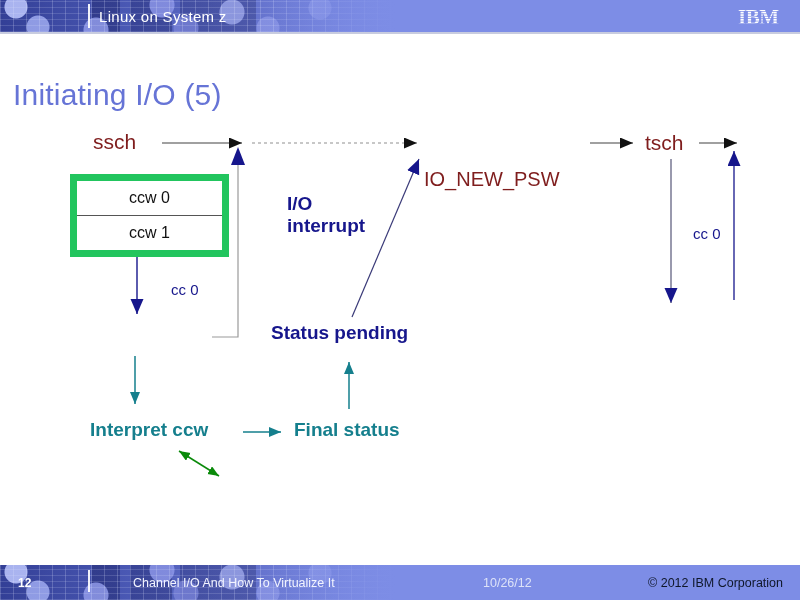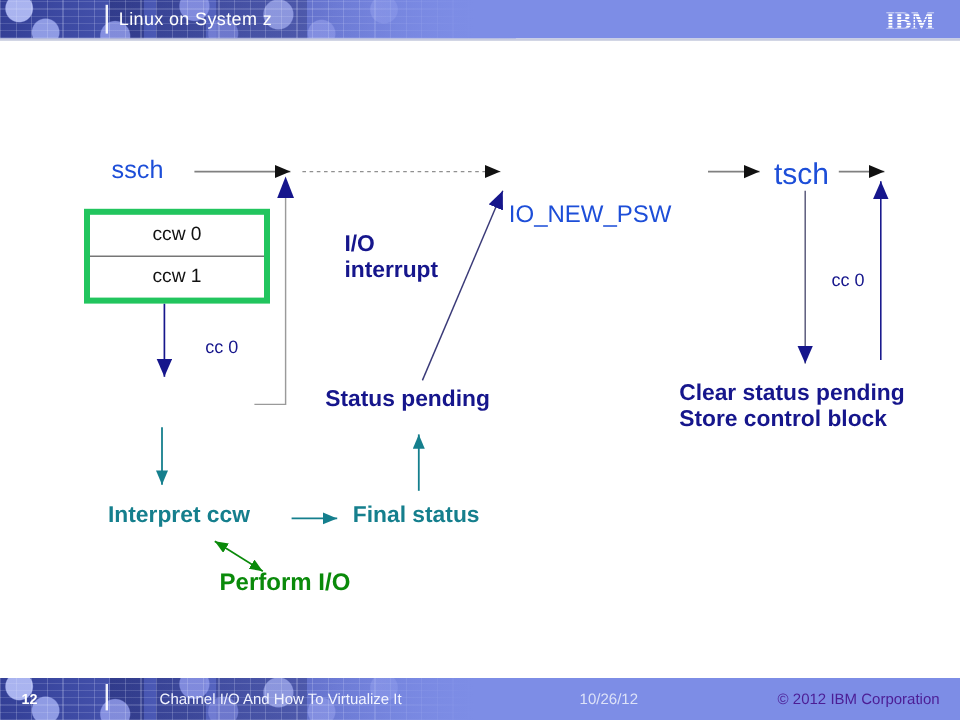--- a/index.html
+++ b/index.html
@@ -37,38 +37,38 @@
   .ibm-logo { position:absolute; right:14px; top:5px; }
   .hairline { position:absolute; top:32px; left:0; width:800px; height:2px; background:#c8ccdf; }
 
   .slide-num { position:absolute; left:18px; top:50%; transform:translateY(-50%);
                color:#fff; font-weight:bold; font-size:12px; }
   .deck-title { position:absolute; left:133px; top:50%; transform:translateY(-50%);
                 color:#f2f4ff; font-size:12.5px; white-space:nowrap; }
   .deck-date { position:absolute; left:483px; top:50%; transform:translateY(-50%);
                color:#dde2f8; font-size:12.5px; }
   .deck-copy { position:absolute; right:17px; top:50%; transform:translateY(-50%);
-               color:#4c1d95; font-size:12.5px; }
+               color:#0f172a; font-size:12.5px; }
 
   
   .title { position:absolute; left:13px; top:78px; margin:0;
            font-size:30px; font-weight:400; color:#6674d6; letter-spacing:.2px; }
 
   
   .connectors { position:absolute; top:0; left:0; pointer-events:none; }
   .lbl { position:absolute; white-space:nowrap; line-height:1.15; }
-  .black     { color:#1d4ed8; font-size:20px; }
+  .black     { color:#7f1d1d; font-size:20px; }
   .navybold  { color:#16168c; font-weight:bold; font-size:19px; }
   .navysmall { color:#16168c; font-size:15px; }
   .tealbold  { color:#157f8d; font-weight:bold; font-size:19px; }
   .greenbold { color:#0a8a0a; font-weight:bold; font-size:20px; }
   .twoline span { display:block; }
 
   .ccwbox { position:absolute; left:70px; top:174px; width:145px;
-            border:5px solid #22c55e; background:#fff; }
+            border:7px solid #22c55e; background:#fff; }
   .ccwcell { height:34px; display:flex; align-items:center; justify-content:center;
              color:#111; font-size:16px; }
   .ccwcell:first-child { border-bottom:1px solid #555; }
 </style>
 </head>
 <body>
 
 <div class="slide">
 
   <header class="topbar">
@@ -88,20 +88,21 @@
         <rect x="0" y="9.2" width="48" height="1.7" fill="#ffffff"></rect>
         <rect x="0" y="11.6" width="48" height="1.7" fill="#ffffff"></rect>
         <rect x="0" y="14" width="48" height="1.7" fill="#ffffff"></rect>
         <rect x="0" y="16.4" width="48" height="1.7" fill="#ffffff"></rect>
         <rect x="0" y="18.8" width="48" height="1.7" fill="#ffffff"></rect>
       </g>
     </svg>
   </header>
   <div class="hairline"></div>
 
+  <h1 class="title">Initiating I/O (5)</h1>
 
   <svg class="connectors" width="800" height="600" viewBox="0 0 800 600" aria-hidden="true">
     <defs>
       <marker id="arrBlack" markerUnits="userSpaceOnUse" markerWidth="14" markerHeight="12" refX="13" refY="5.5" orient="auto">
         <path d="M0,0 L13,5.5 L0,11 Z" fill="#111111"></path>
       </marker>
       <marker id="arrNavy" markerUnits="userSpaceOnUse" markerWidth="16" markerHeight="14" refX="15" refY="6.5" orient="auto">
         <path d="M0,0 L15,6.5 L0,13 Z" fill="#16168c"></path>
       </marker>
       <marker id="arrTeal" markerUnits="userSpaceOnUse" markerWidth="13" markerHeight="11" refX="12" refY="5" orient="auto">
@@ -137,53 +138,48 @@
 
     <line x1="243" y1="432" x2="281" y2="432" stroke="#157f8d" stroke-width="1.4" marker-end="url(#arrTeal)"></line>
 
     <line x1="179" y1="451" x2="219" y2="476" stroke="#0a8a0a" stroke-width="1.5" marker-start="url(#arrGreen)" marker-end="url(#arrGreen)"></line>
   </svg>
 
   <div class="lbl black" style="left:93px; top:130px; font-size:21px;">ssch</div>
 
   <div class="lbl black" style="left:424px; top:132px;margin-top:36px;">IO_NEW_PSW</div>
 
-  <div class="lbl black" style="left:645px; top:131px; font-size:25px;">tsch</div>
+  <div class="lbl black" style="left:645px; top:131px; font-size:21px;">tsch</div>
 
   <div class="ccwbox">
     <div class="ccwcell">
       <span>ccw 0</span>
     </div>
     <div class="ccwcell">
       <span>ccw 1</span>
     </div>
   </div>
 
   <div class="lbl navysmall" style="left:171px; top:281px;">cc 0</div>
 
 
   <div class="lbl navybold twoline" style="left:287px; top:193px;">
     <span>I/O</span>
     <span>interrupt</span>
   </div>
 
   <div class="lbl navybold" style="left:271px; top:322px;">Status pending</div>
 
-  <div class="lbl navybold twoline" style="left:566px; top:317px;">
-    <span>Clear status pending</span>
-    <span>Store control block</span>
-  </div>
 
   <div class="lbl navysmall" style="left:693px; top:225px;">cc 0</div>
 
   <div class="lbl tealbold" style="left:90px; top:419px;">Interpret ccw</div>
 
   <div class="lbl tealbold" style="left:294px; top:419px;">Final status</div>
 
-  <div class="lbl greenbold" style="left:183px; top:475px;">Perform I/O</div>
 
   <footer class="botbar">
     <div class="banner-pattern"></div>
     <span class="slide-num">12</span>
     <div class="banner-sep"></div>
     <span class="deck-title">Channel I/O And How To Virtualize It</span>
     <span class="deck-date">10/26/12</span>
     <span class="deck-copy">© 2012 IBM Corporation</span>
   </footer>
 

